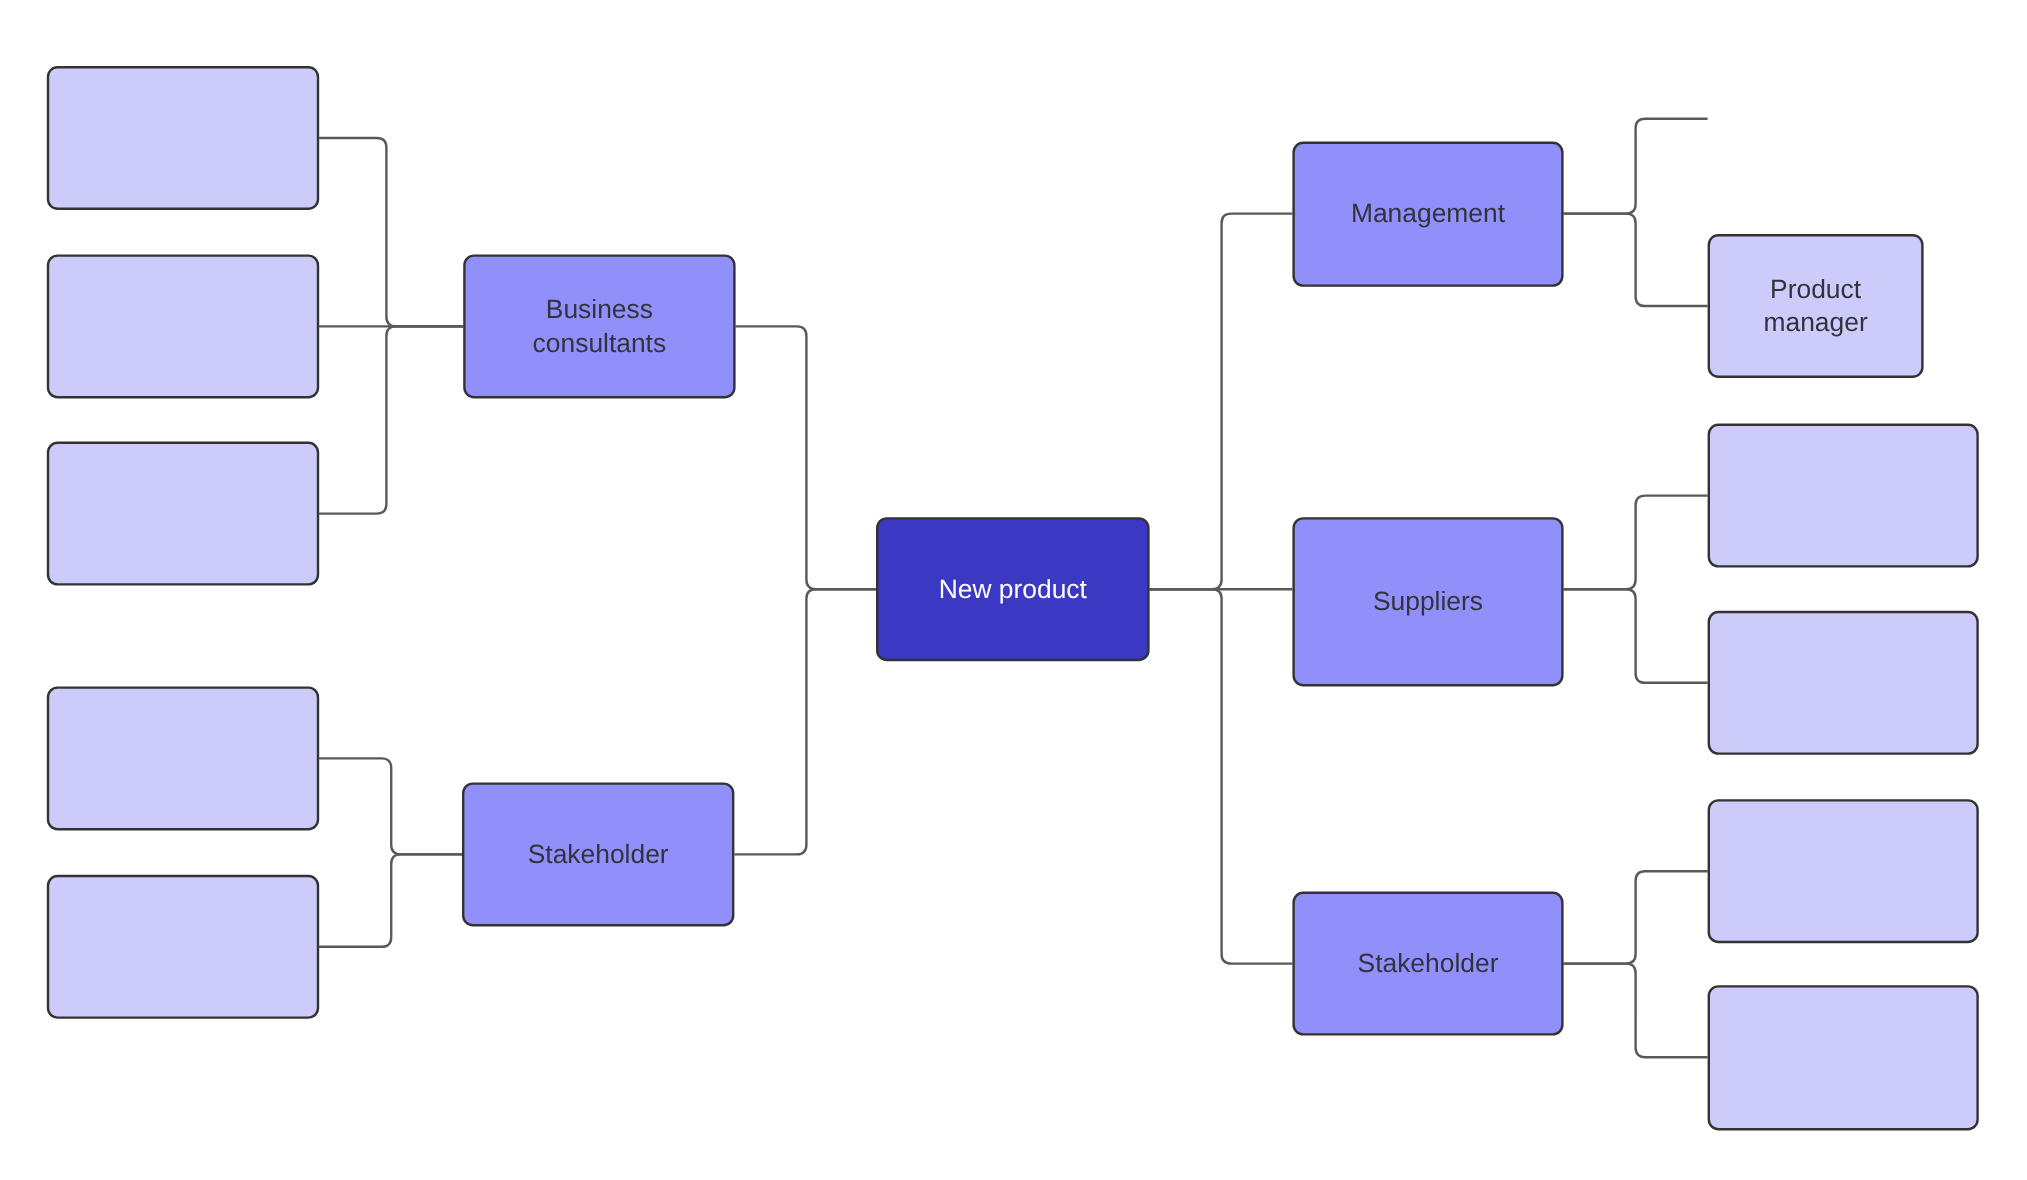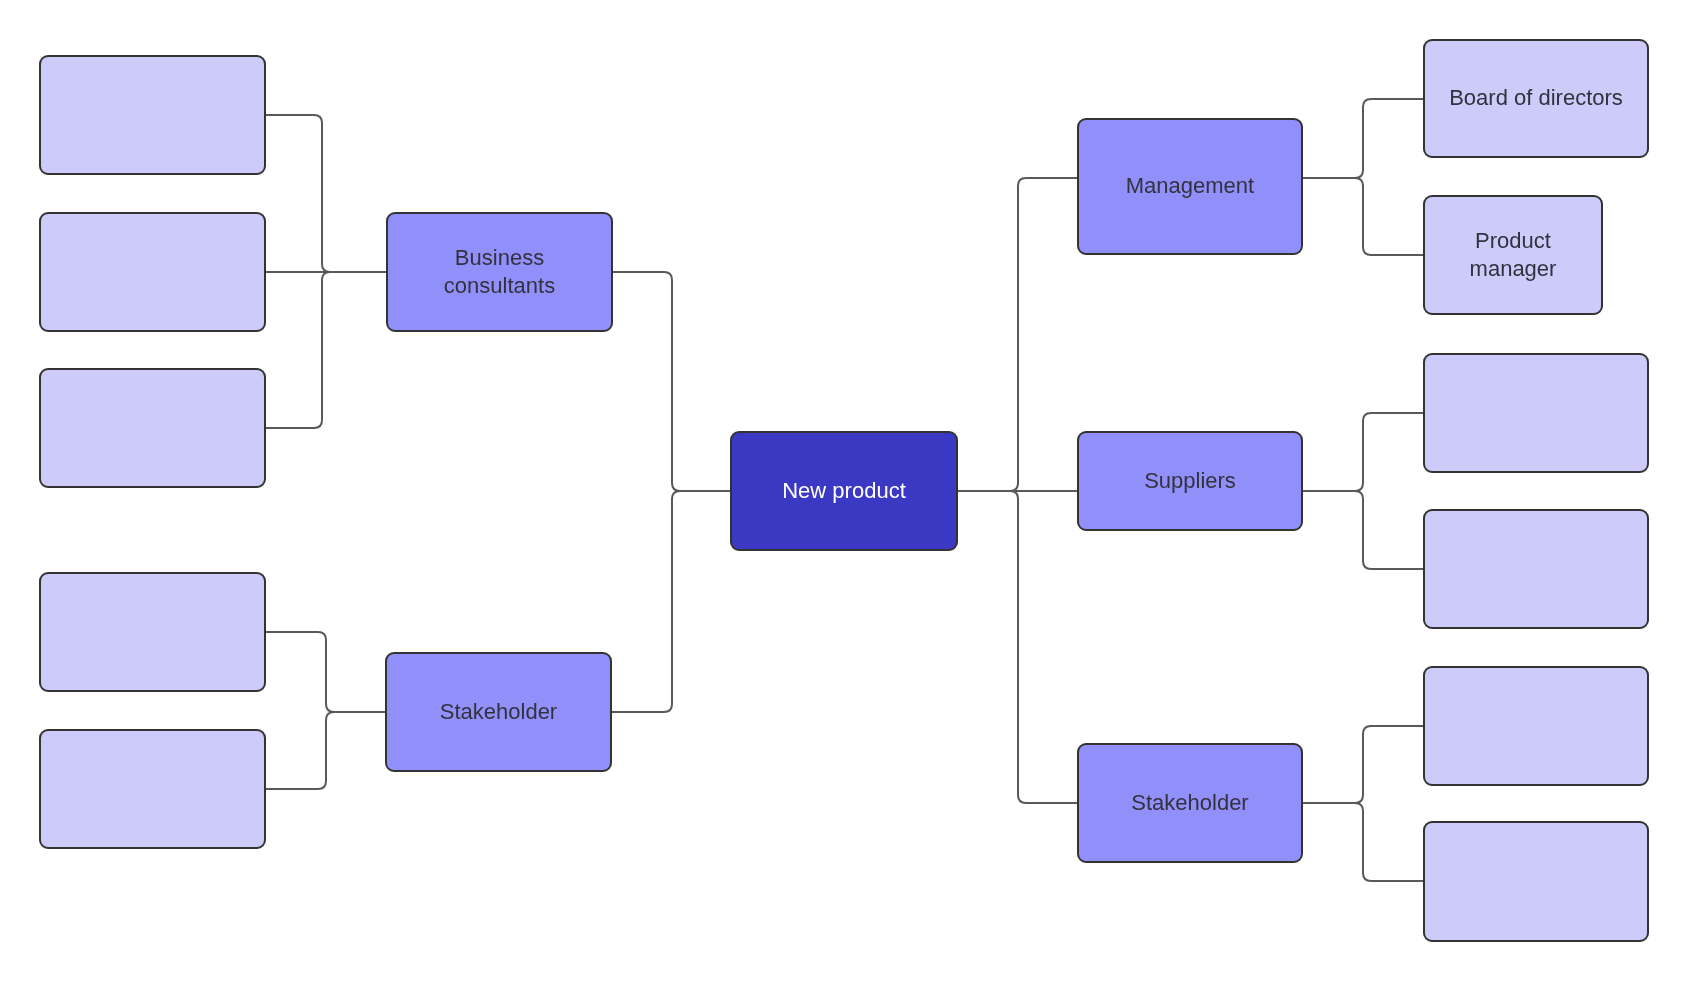--- a/index.html
+++ b/index.html
@@ -59,31 +59,28 @@
     </div>
     <div class="node branch" style="left: 386px; top: 212px; width: 227px; height: 120px; justify-content: center;">
       <span>Business consultants</span>
     </div>
     <div class="node branch" style="left: 385px; top: 652px; width: 227px; height: 120px;">
       <span>Stakeholder</span>
     </div>
     <div class="node root" style="left: 730px; top: 431px; width: 228px; height: 120px;">
       <span>New product</span>
     </div>
-    <div class="node branch" style="left: 1077px; top: 118px; width: 226px; height: 137px;">
+    <div class="node branch" style="left: 1077px; top: 118px; width: 226px; height: 121px;">
       <span>Management</span>
     </div>
-    <div class="node branch" style="left: 1077px; top: 431px; width: 226px; height: 100px; align-items: center;">
+    <div class="node branch" style="left: 1077px; top: 431px; width: 226px; height: 141px; align-items: center;">
       <span>Suppliers</span>
     </div>
     <div class="node branch" style="left: 1077px; top: 743px; width: 226px; height: 120px;">
       <span>Stakeholder</span>
-    </div>
-    <div class="node leaf" style="left: 1423px; top: 39px; width: 226px; height: 119px;">
-      <span>Board of directors</span>
     </div>
     <div class="node leaf" style="left: 1423px; top: 195px; width: 180px; height: 120px;">
       <span>Product manager</span>
     </div>
     <div class="node leaf" style="left: 1423px; top: 353px; width: 226px; height: 120px;">
       <span></span>
     </div>
     <div class="node leaf" style="left: 1423px; top: 509px; width: 226px; height: 120px;">
       <span></span>
     </div>

